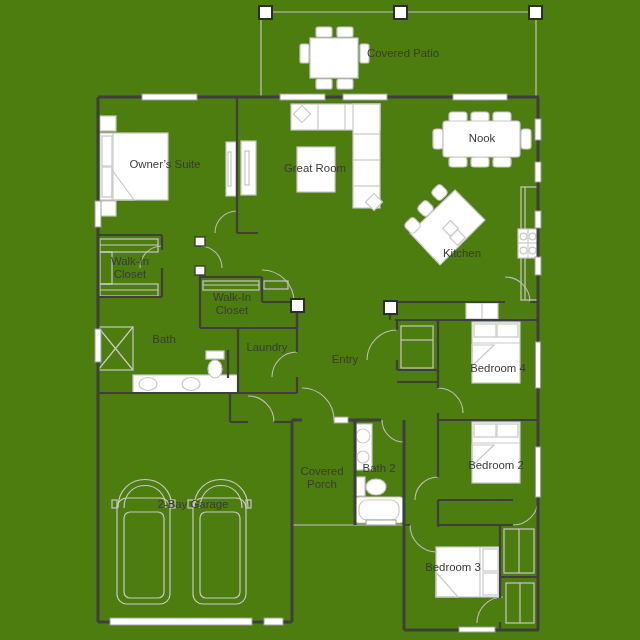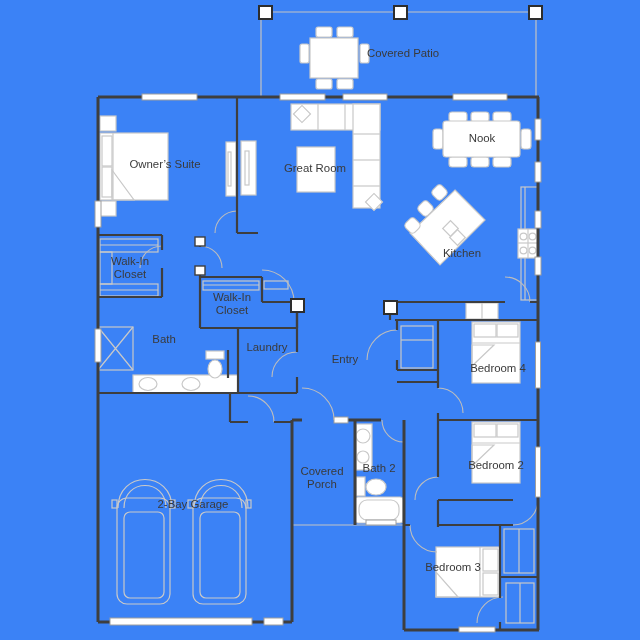--- a/index.html
+++ b/index.html
@@ -1,16 +1,16 @@
 <!DOCTYPE html>
 <html><head>
 <meta charset="utf-8">
 <style>
   html,body{margin:0;padding:0;background:#ffffff;}
-  .page{width:640px;height:640px;background:#3b82f6;position:relative;overflow:hidden;
+  .page{width:640px;height:640px;background:#4d7c0f;position:relative;overflow:hidden;
         font-family:"Liberation Sans",sans-serif;}
   svg{display:block;}
   .walls path{stroke:#3e3e3e;fill:none;}
   .ext path{stroke-width:3;}
   .int path{stroke-width:2.2;}
   .furn *{stroke:#c9c9c9;fill:none;stroke-width:1.2;}
   .furn .wh{fill:#ffffff;}
   .doors path{stroke:#bdbdbd;fill:none;stroke-width:1.1;}
   .lite path, .lite rect, .lite line{stroke:#c4c4c4;fill:none;stroke-width:1.2;}
   .win rect{fill:#ffffff;stroke:#9e9e9e;stroke-width:1;}

